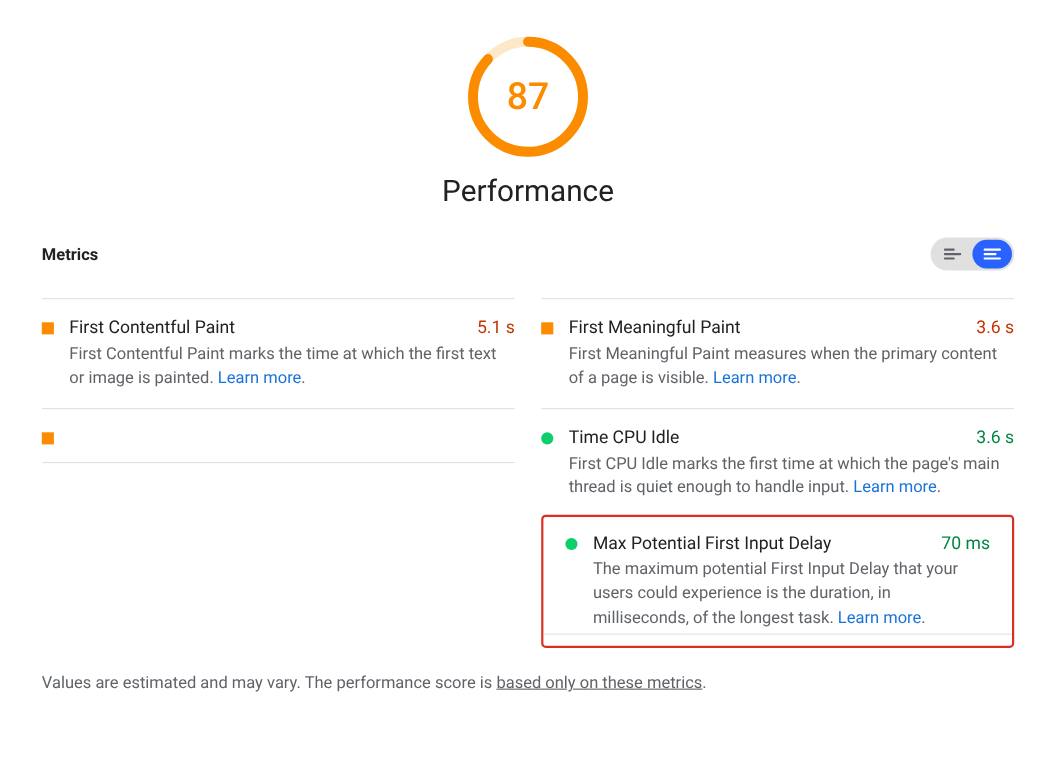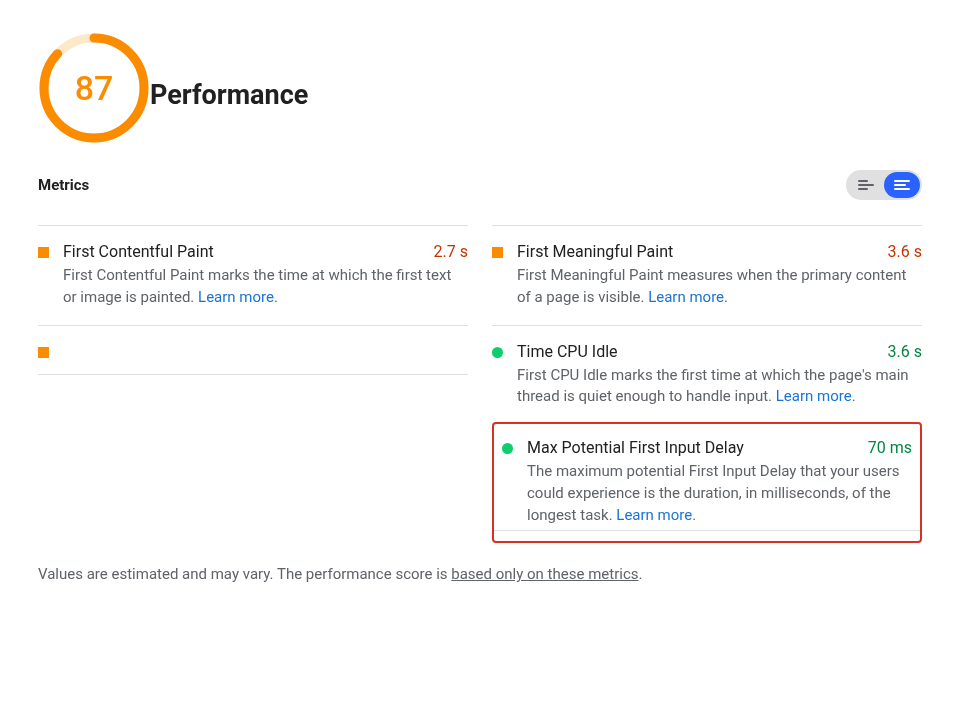--- a/index.html
+++ b/index.html
@@ -1,23 +1,23 @@
 <!DOCTYPE html>
 <html><head>
   <meta charset="utf-8">
   <style>
     *{box-sizing:border-box;margin:0;padding:0}
     body{font-family:-apple-system,BlinkMacSystemFont,"Segoe UI",Roboto,Arial,sans-serif;width:960px;height:705px;background:#fff;color:#212121;padding:20px 38px 0 38px}
-    .gauge-wrap{display:flex;flex-direction:row;align-items:center;margin-top:12px;margin-bottom:26px}
+    .gauge-wrap{display:flex;flex-direction:column;align-items:center;margin-top:12px;margin-bottom:26px}
     .gauge{position:relative;width:112px;height:112px}
     .gauge svg{transform:rotate(-90deg)}
     .gauge-bg{stroke:#fde8c7;stroke-width:9;fill:none}
     .gauge-fg{stroke:#fb8c00;stroke-width:9;fill:none;stroke-linecap:round}
     .gauge-num{position:absolute;top:0;left:0;width:100%;height:100%;display:flex;align-items:center;justify-content:center;font-size:34px;font-weight:500;color:#fb8c00}
-    .cat-title{font-size:27px;color:#212121;margin-top:14px;font-weight:700}
+    .cat-title{font-size:27px;color:#212121;margin-top:14px;font-weight:400}
     .metrics-row{display:flex;align-items:center;justify-content:space-between;margin-bottom:25px}
     .metrics-label{font-size:15px;font-weight:700;color:#212121}
     .toggle{display:flex;align-items:center;background:#e0e0e0;border-radius:18px;height:30px;padding:2px}
     .tbtn{width:36px;height:26px;border-radius:16px;display:flex;align-items:center;justify-content:center;cursor:pointer}
     .tbtn.active{background:#2962ff}
     .tbtn svg{display:block}
     .cols{display:flex;gap:24px;margin-top:4px}
     .col{flex:1;display:flex;flex-direction:column}
     .metric{display:flex;align-items:flex-start;border-top:1px solid #e0e0e0;padding:16px 0}
     .bullet{width:11px;height:11px;margin-top:5px;margin-right:14px;flex-shrink:0}
@@ -25,21 +25,21 @@
     .bullet.green{background:#0cce6b;border-radius:50%}
     .mbody{flex:1;display:flex;flex-direction:column}
     .mhead{display:flex;justify-content:space-between;align-items:baseline}
     .mtitle{font-size:16px;color:#212121;font-weight:400}
     .mvalue{font-size:16px;white-space:nowrap;margin-left:12px}
     .mvalue.v-orange{color:#c33300}
     .mvalue.v-green{color:#018642}
     .mdesc{font-size:15px;color:#5f6368;margin-top:4px;line-height:1.45}
     .lm{color:#1a73d8;cursor:pointer}
     .highlight{border:2px solid #d93025;border-radius:4px;padding:10px 0 10px 0;margin-top:-2px}
-    .highlight .metric{border-top:none;padding:4px 8px}
+    .highlight .metric{border-top:none;padding:4px 20px}
     .col .metric:last-child{border-bottom:1px solid #e0e0e0}
     .footnote{font-size:15px;color:#5f6368;margin-top:22px}
     .footnote .u{text-decoration:underline;cursor:pointer;color:#5f6368}
   </style>
 </head>
 <body>
 
 <div class="gauge-wrap">
   <div class="gauge">
     <svg width="112" height="112" viewBox="0 0 112 112">
@@ -67,21 +67,21 @@
   </div>
 </div>
 
 <div class="cols">
   <div class="col" id="col-left">
       <div class="metric">
         <div class="bullet orange"></div>
         <div class="mbody">
           <div class="mhead">
             <span class="mtitle">First Contentful Paint</span>
-            <span class="mvalue v-orange">2.7 s</span>
+            <span class="mvalue v-orange">5.1 s</span>
           </div>
           <div class="mdesc"><span>First Contentful Paint marks the time at which the first text or image is painted. </span><span class="lm">Learn more</span>.</div>
         </div>
       </div>
       <div class="metric">
         <div class="bullet orange"></div>
       </div>
     </div>
   <div class="col" id="col-right">
       <div class="metric">

